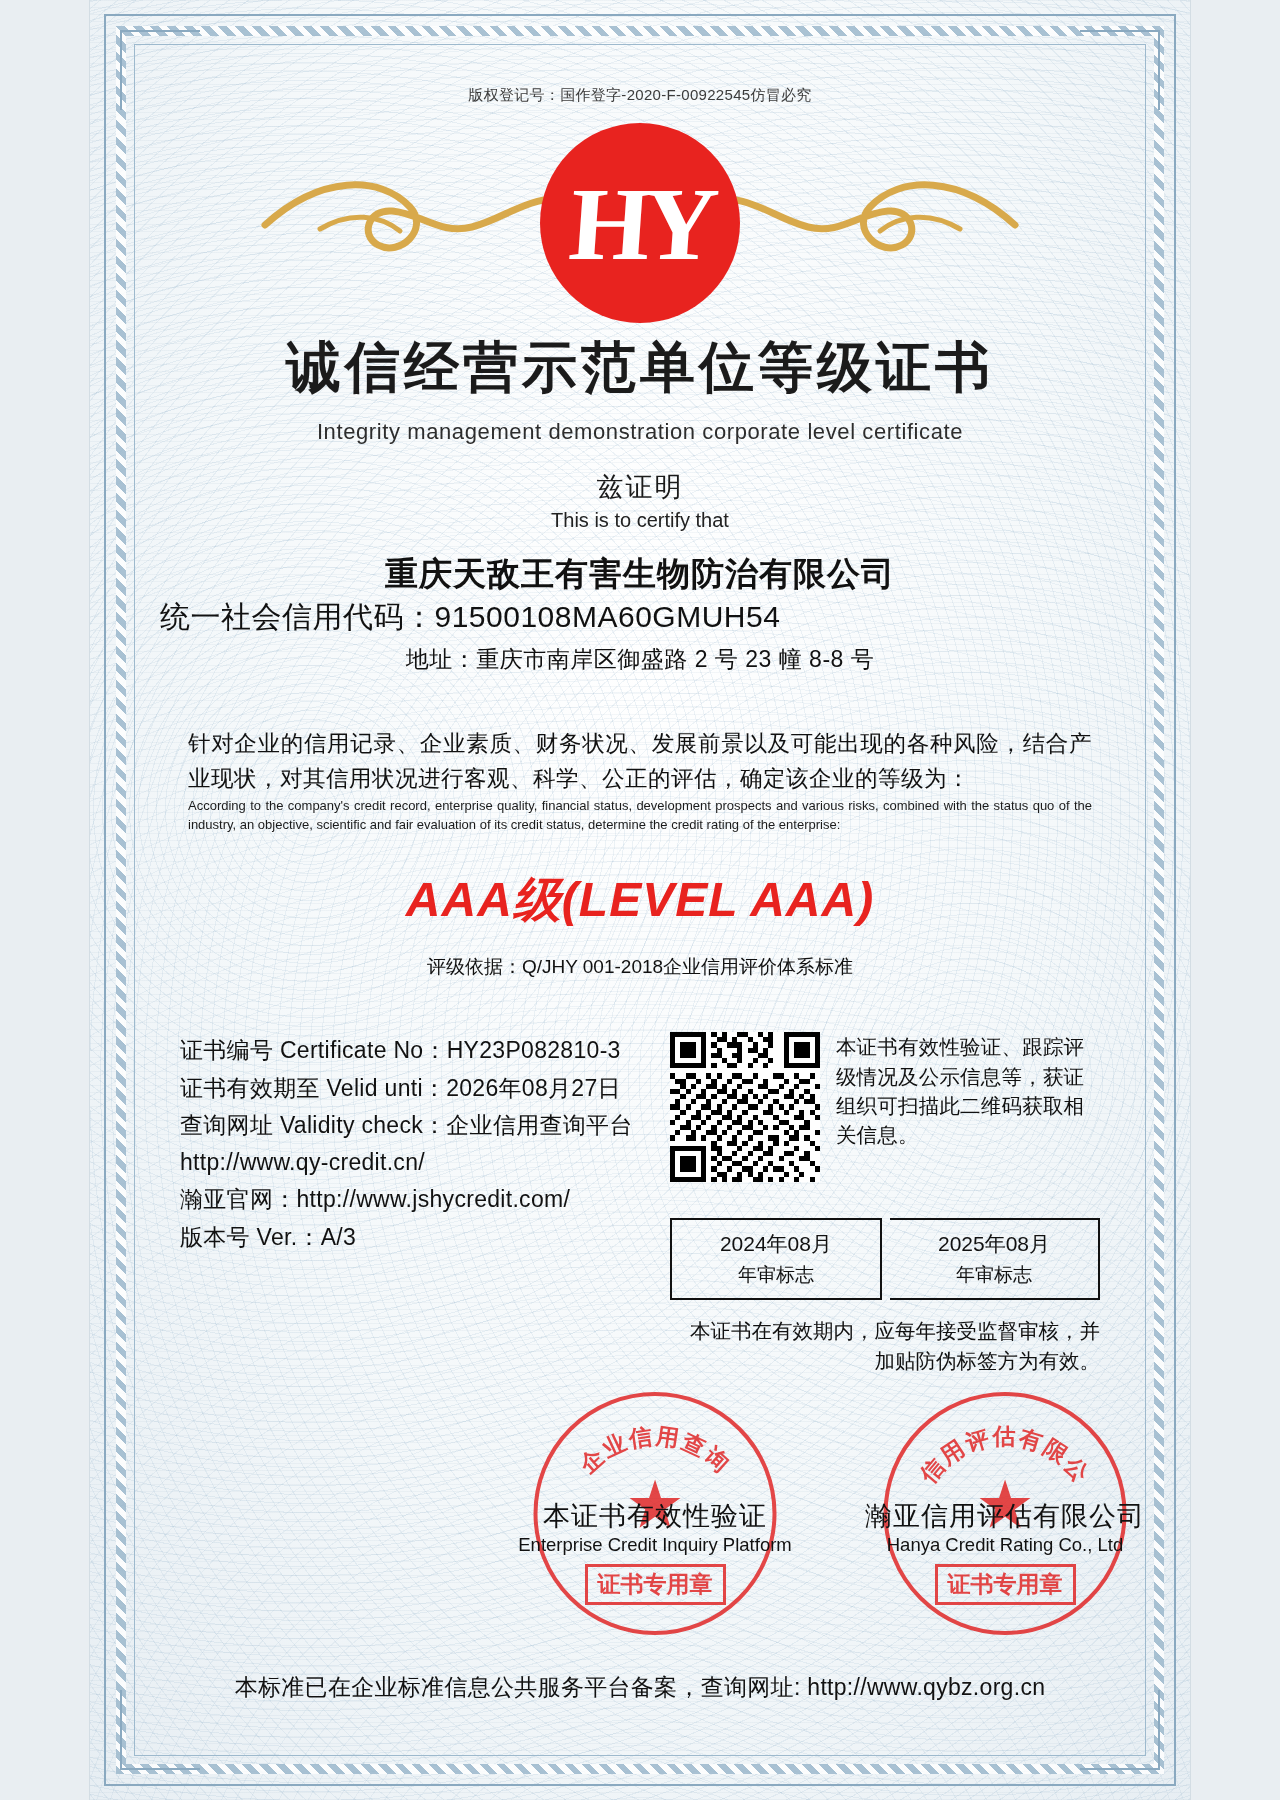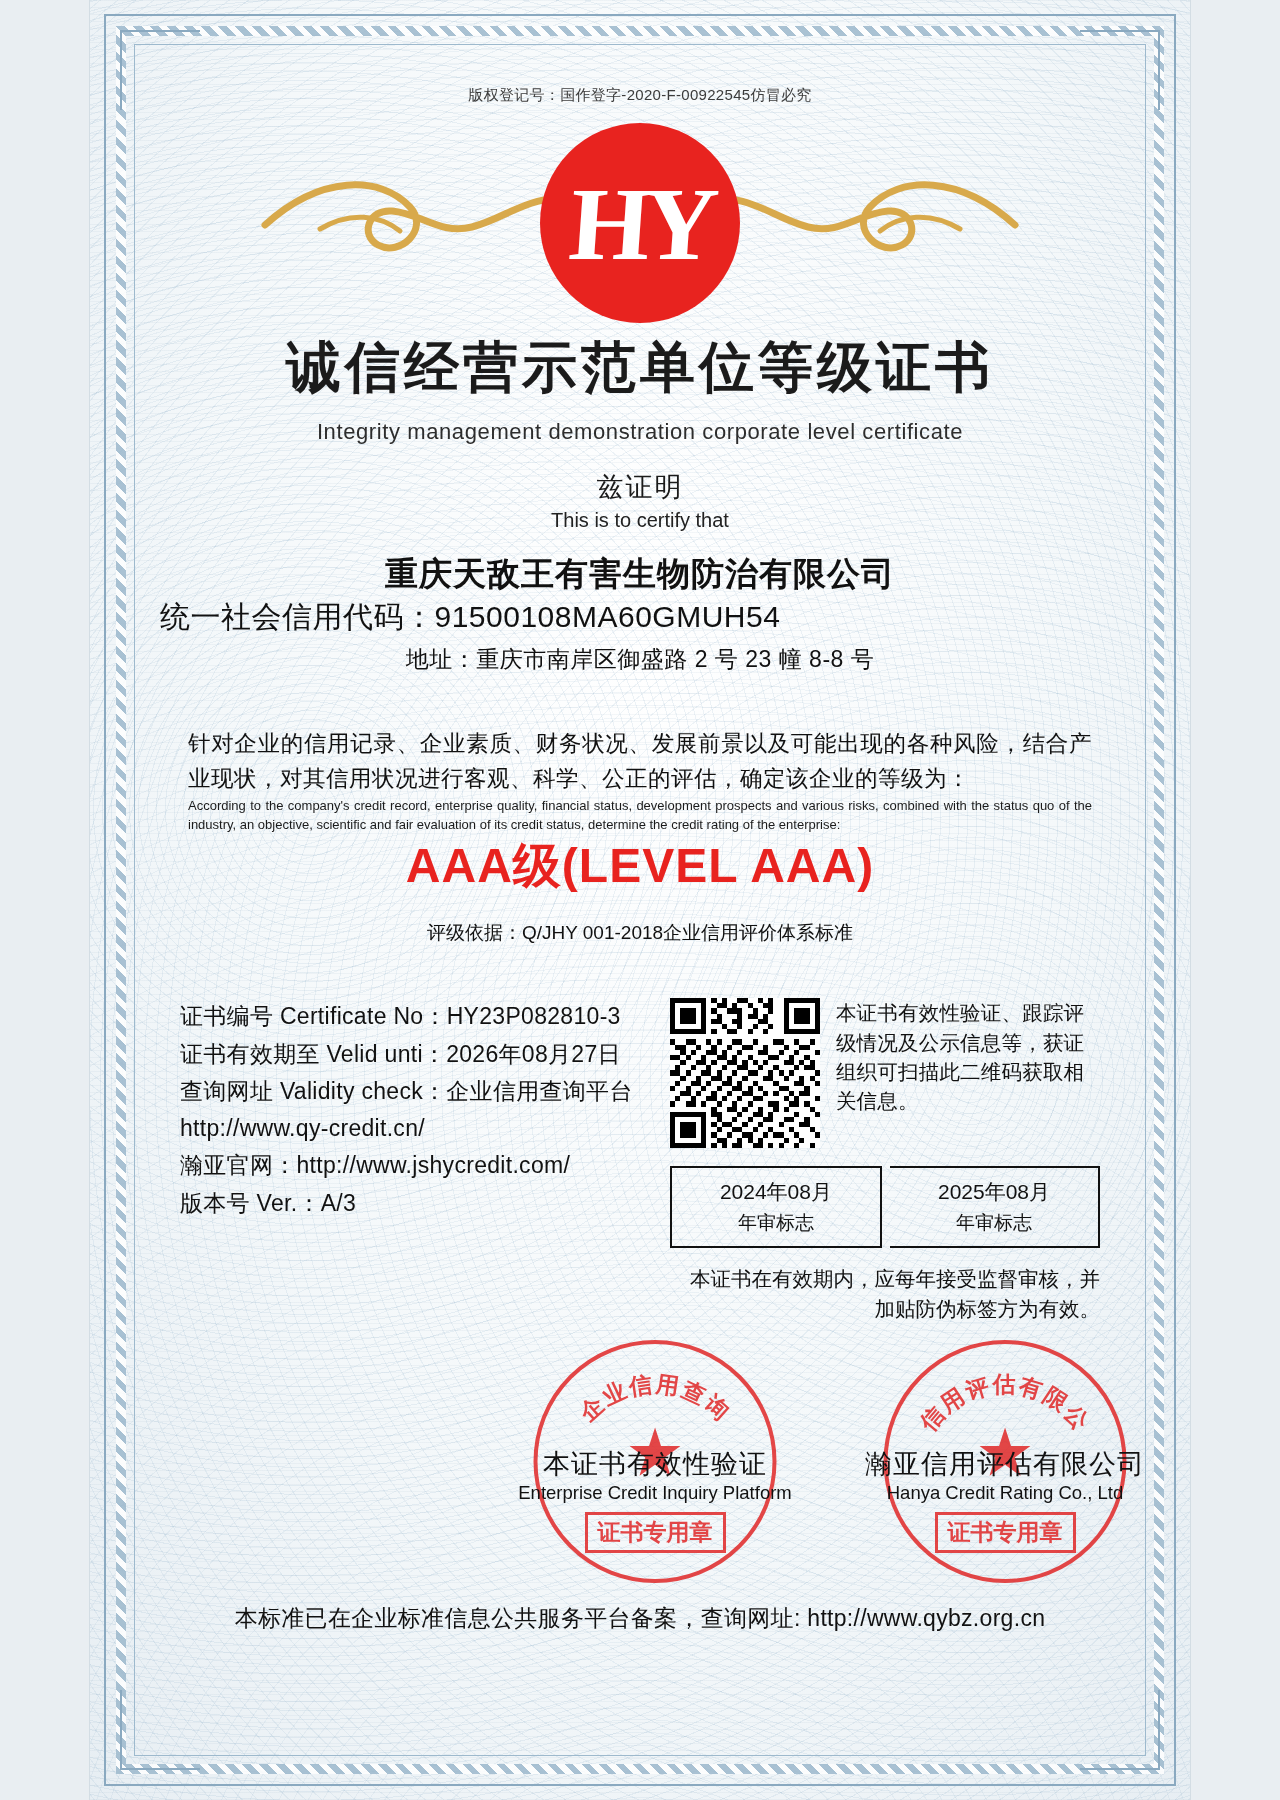--- a/index.html
+++ b/index.html
@@ -126,21 +126,23 @@
   }
   .para-en{
     font-size:13px;color:#1b1b1b;line-height:1.45;text-align:justify;
   }
 
   .level{
     text-align:center;
     color:#e8231f;
     font-size:48px;
     font-weight:bold;
+    margin-top:34px;
     letter-spacing:1px;
+    font-style:italic;
   }
   .basis-cn{
     text-align:center;font-size:19px;color:#111;margin-top:22px;
   }
   .basis-en{
     text-align:center;font-size:19px;color:#111;margin-top:6px;
   }
 
   .lower{
     display:flex;
@@ -159,21 +161,21 @@
   .qr{
     width:150px;height:150px;flex:none;
     background:#fff;
     position:relative;
   }
   .qr svg{display:block;}
   .qr-note{
     font-size:20.5px;color:#111;line-height:1.42;letter-spacing:.2px;
   }
   .stamp-boxes{
-    display:flex;margin-top:18px;gap:8px;
+    display:flex;margin-top:36px;gap:8px;
   }
   .stamp-box{
     flex:1;border:2px solid #111;padding:10px 4px;text-align:center;
   }
   .stamp-box + .stamp-box{border-left:none;}
   .stamp-box .sb1{font-size:21px;color:#111;}
   .stamp-box .sb2{font-size:19px;color:#111;margin-top:4px;}
   .annual-note{
     margin-top:16px;font-size:20.5px;color:#111;line-height:1.45;text-align:right;
   }
@@ -207,21 +209,21 @@
   .seal-name-cn{
     position:absolute;left:0;top:96px;width:100%;
     font-size:27px;color:#111;letter-spacing:1px;
   }
   .seal-name-en{
     position:absolute;left:0;top:132px;width:100%;
     font-size:18.5px;color:#111;
   }
 
   .footer{
-    text-align:center;font-size:23px;color:#111;margin-top:3px;letter-spacing:.3px;
+    text-align:center;font-size:23px;color:#111;margin-top:20px;letter-spacing:.3px;
   }
 </style>
 </head>
 <body>
 
 <div id="cert">
   <div class="border-outer"></div>
   <div class="border-mid"></div>
   <div class="border-inner"></div>
   <div class="corner tl"></div>

